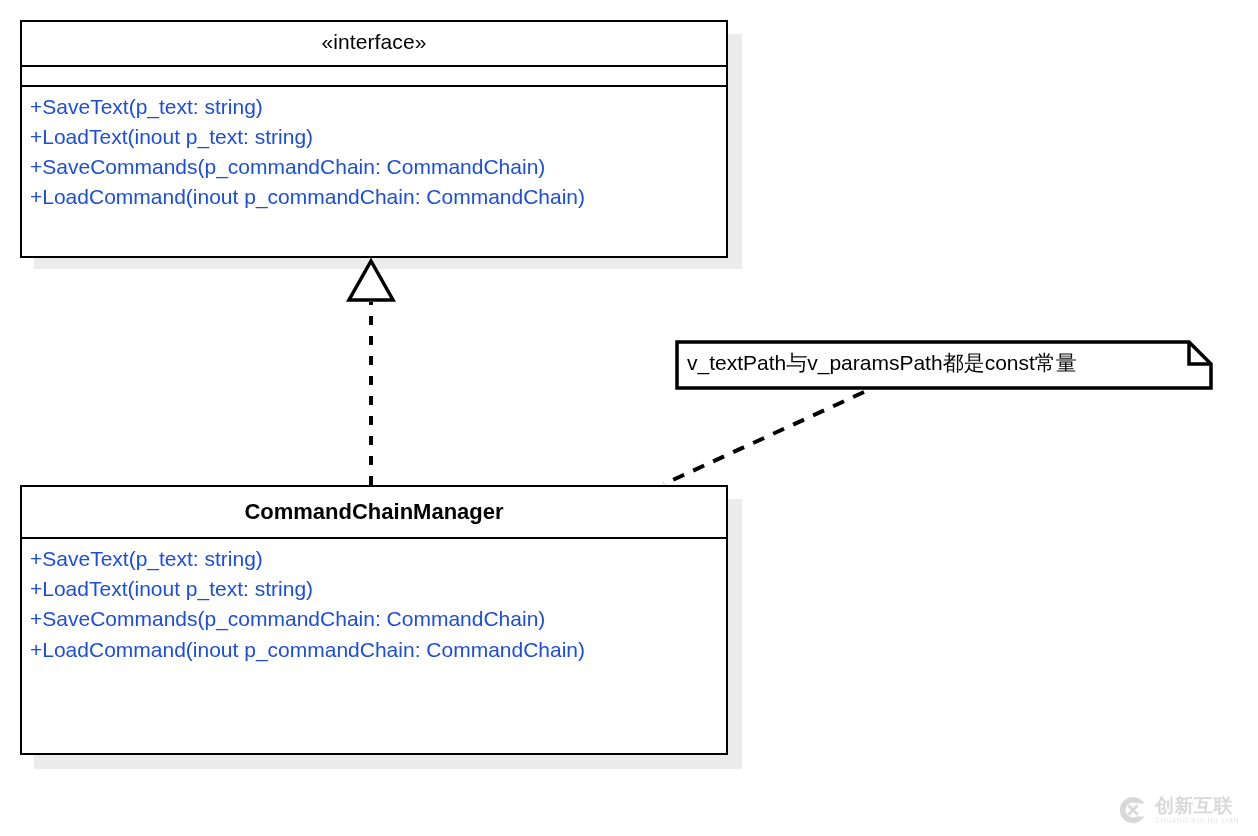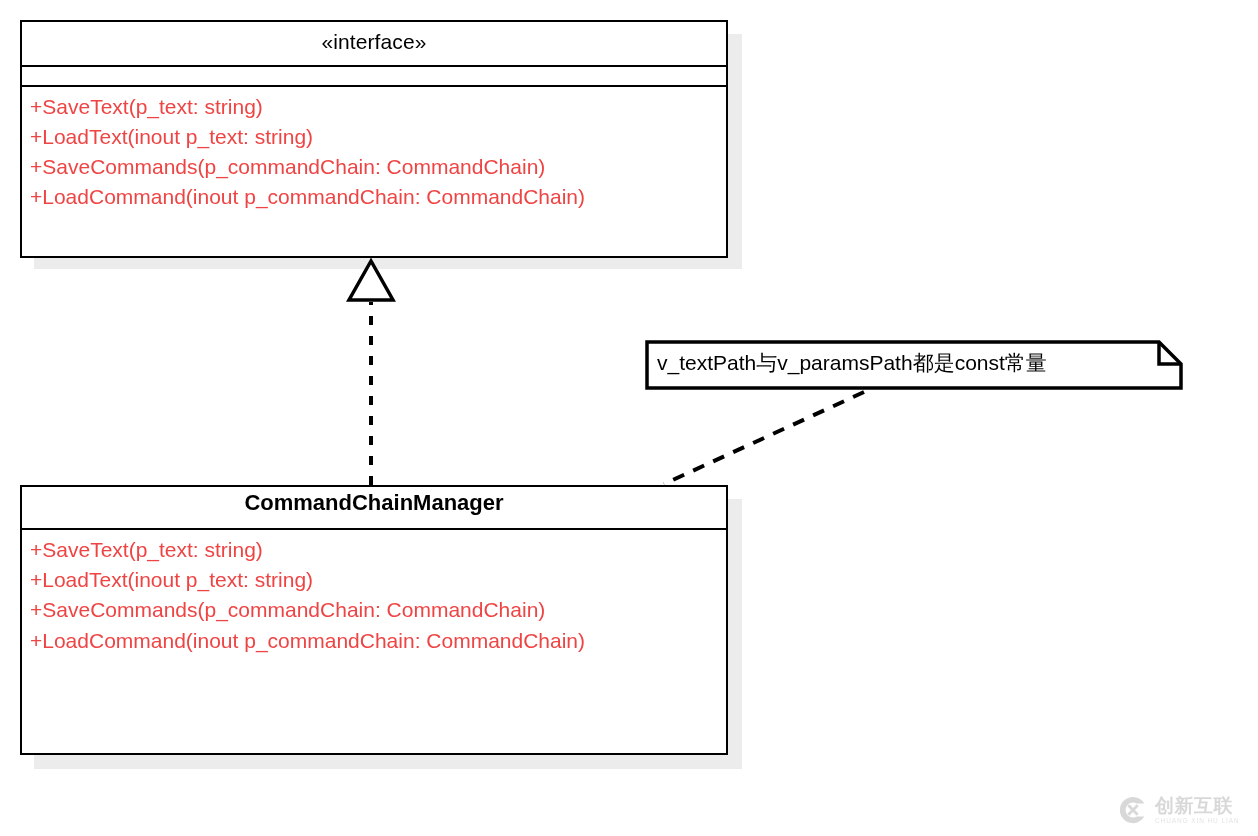--- a/index.html
+++ b/index.html
@@ -54,21 +54,21 @@
     border-top: 2px solid #000000;
     padding: 5px 8px 7px 8px;
   }
   .compartment.empty {
     padding: 0;
     height: 18px;
   }
   .member {
     font-size: 21px;
     line-height: 1.44;
-    color: #ef4444;
+    color: #1d4ed8;
     white-space: nowrap;
   }
 
   
   .uml-note {
     position: absolute;
     z-index: 3;
   }
   .uml-note svg {
     display: block;
@@ -151,31 +151,31 @@
     </div>
     <div class="compartment empty"></div>
     <div class="compartment">
       <div class="member">+SaveText(p_text: string)</div>
       <div class="member">+LoadText(inout p_text: string)</div>
       <div class="member">+SaveCommands(p_commandChain: CommandChain)</div>
       <div class="member">+LoadCommand(inout p_commandChain: CommandChain)</div>
     </div>
   </div>
 
-  <div class="uml-note" style="left:645px; top:340px; width:538px; height:58px;">
+  <div class="uml-note" style="left:675px; top:340px; width:538px; height:58px;">
     <svg width="538" height="50" viewBox="0 0 538 50">
       <path d="M2,2 L514,2 L536,24 L536,48 L2,48 Z" fill="#ffffff" stroke="#000000" stroke-width="3.5" stroke-linejoin="miter"></path>
       <path d="M514,2 L514,24 L536,24" fill="none" stroke="#000000" stroke-width="3.5" stroke-linejoin="miter"></path>
     </svg>
     <span class="note-text">v_textPath与v_paramsPath都是const常量</span>
   </div>
 
   <div class="uml-shadow" style="left:34px; top:499px; width:708px; height:270px;"></div>
   <div class="uml-class" style="left:20px; top:485px; width:708px; height:270px;">
-    <div class="class-title" style="padding-top:3px; padding-bottom:12px;">
+    <div class="class-title" style="padding-top:12px; padding-bottom:12px;">
       <span class="class-name">CommandChainManager</span>
     </div>
     <div class="compartment">
       <div class="member">+SaveText(p_text: string)</div>
       <div class="member">+LoadText(inout p_text: string)</div>
       <div class="member">+SaveCommands(p_commandChain: CommandChain)</div>
       <div class="member">+LoadCommand(inout p_commandChain: CommandChain)</div>
     </div>
   </div>
 

